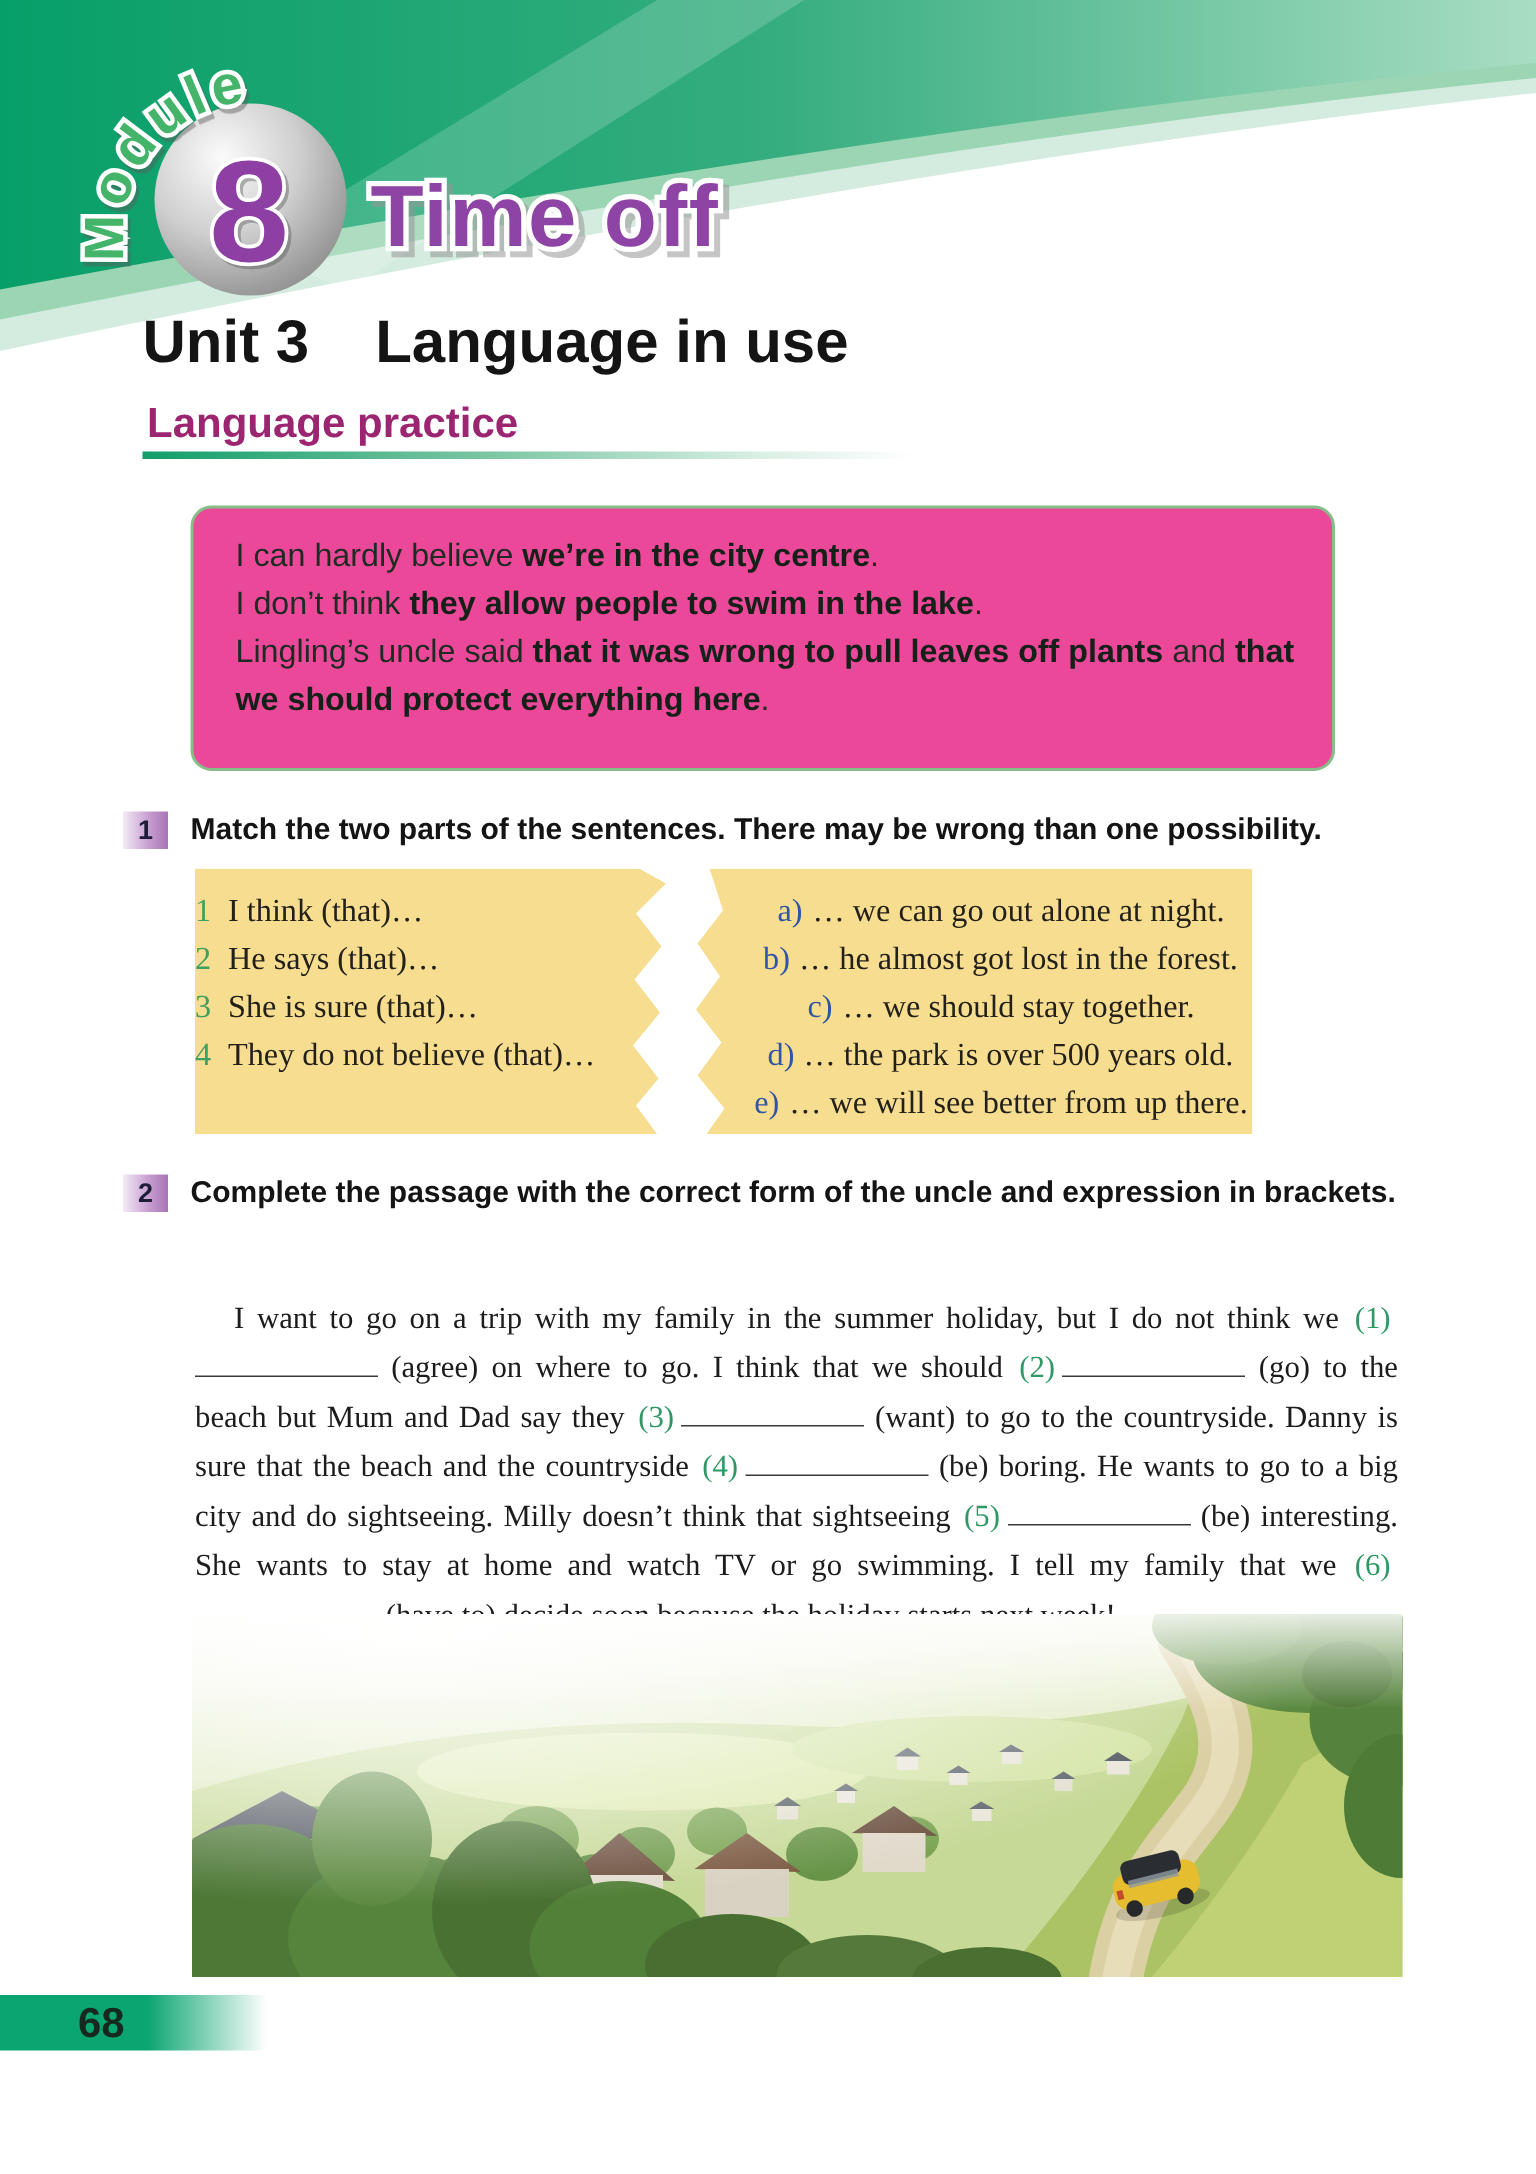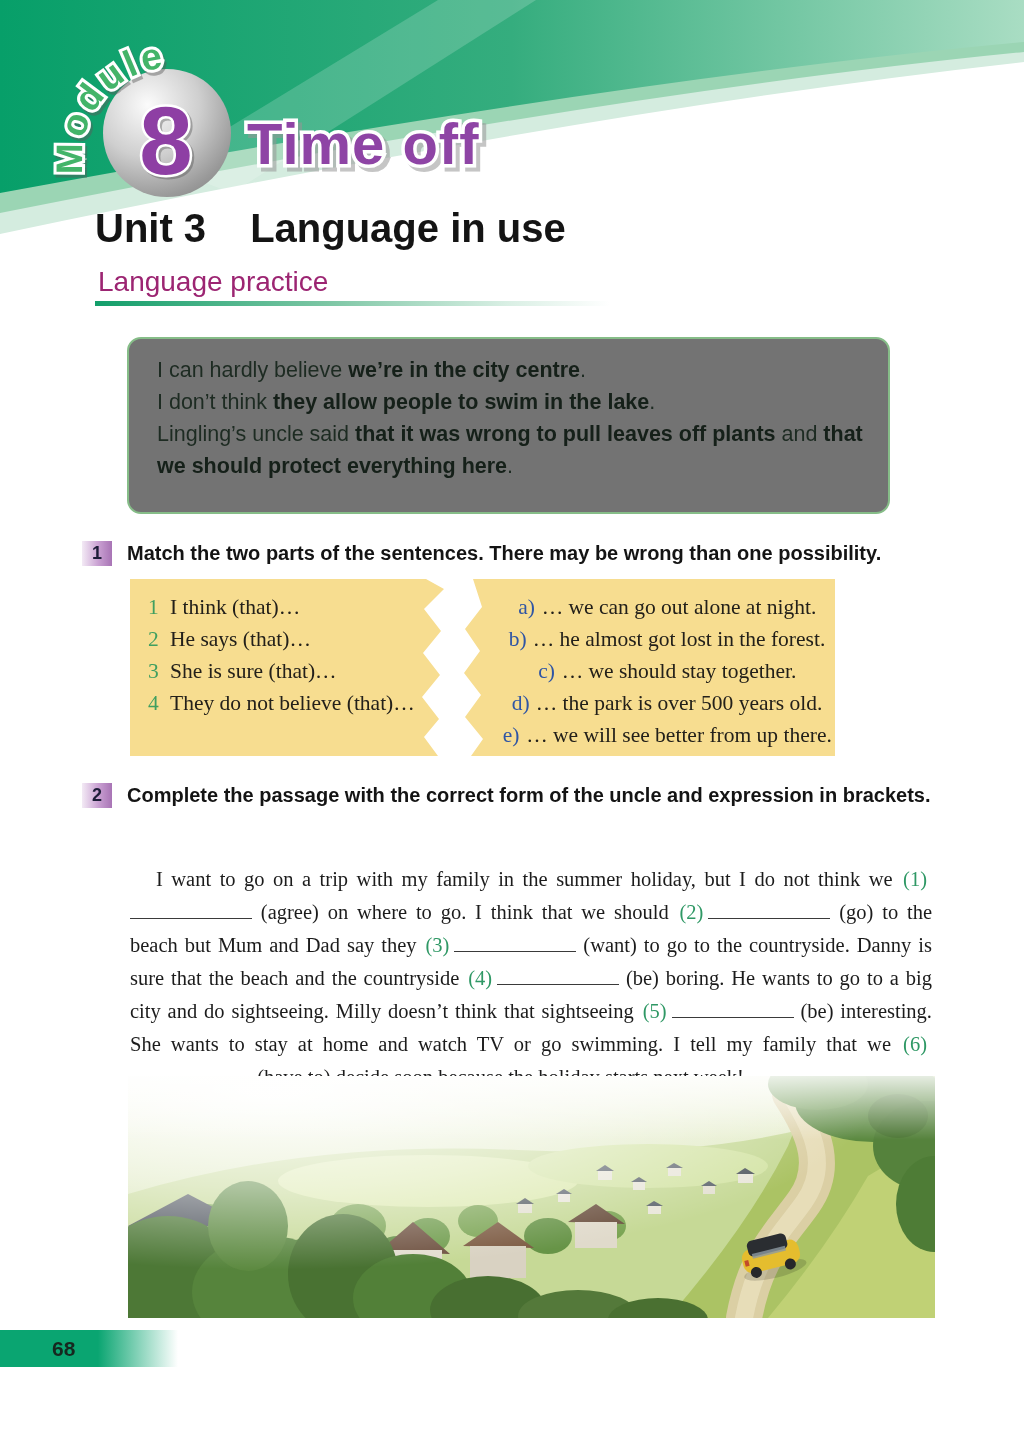--- a/index.html
+++ b/index.html
@@ -14,41 +14,41 @@
   .module-number{font-family:"Liberation Sans",sans-serif;font-weight:700;font-size:96px;
     fill:#8e3fa4;stroke:#ffffff;stroke-width:5;paint-order:stroke;
     filter:drop-shadow(2px 2px 0 rgba(80,80,80,.4));}
   .banner-title{font-family:"Liberation Sans",sans-serif;font-weight:700;font-size:58px;
     fill:#8e44a5;stroke:#ffffff;stroke-width:7;paint-order:stroke;letter-spacing:1px;
     filter:drop-shadow(4px 4px 0 rgba(150,150,150,.55));}
 
   
   .unit-heading{position:absolute;left:95px;top:206px;display:flex;gap:44px;
     font-size:40px;font-weight:700;color:#141414;letter-spacing:0;}
-  .section-heading{position:absolute;left:98px;top:266px;font-size:28px;font-weight:400;color:#9c2572;}
+  .section-heading{position:absolute;left:98px;top:266px;font-size:28px;font-weight:700;color:#9c2572;}
   .section-underline{position:absolute;left:95px;top:301px;width:515px;height:5px;
     background:linear-gradient(90deg,#129e6a 0%,#7cc6a4 45%,#d9efe4 80%,rgba(255,255,255,0) 100%);}
 
   
   .example-box{position:absolute;left:127px;top:337px;width:763px;height:177px;box-sizing:border-box;
-    background:#737373;border:2px solid #86bd88;border-radius:14px;padding:15px 11px 0 28px;
+    background:#ec4899;border:2px solid #86bd88;border-radius:14px;padding:15px 11px 0 28px;
     font-size:21.5px;line-height:32px;color:#1d2b22;}
   .example-box b{font-weight:700;color:#152019;}
 
   
   .ex-badge{position:absolute;width:30px;height:25px;text-align:center;line-height:25px;
     font-size:18px;font-weight:700;color:#1d1d38;
     background:linear-gradient(90deg,#f3eaf5 0%,#c9a0d2 55%,#a874b5 100%);}
   .ex-instruction{position:absolute;left:127px;font-size:20px;font-weight:700;color:#141414;
     line-height:27px;text-align:justify;}
 
   
   .match-box{position:absolute;top:579px;height:177px;background:#f7dd90;box-sizing:border-box;
     font-family:"Liberation Serif",serif;font-size:21.5px;color:#23201a;padding-top:12px;}
-  .match-left{left:130px;width:314px;padding-left:18px;
+  .match-left{left:130px;width:314px;
     clip-path:polygon(0 0,296px 0,314px 10px,294px 30px,311px 52px,293px 74px,310px 96px,292px 118px,309px 140px,294px 158px,308px 177px,0 177px);}
   .match-right{left:463px;width:372px;padding-left:30px;
     clip-path:polygon(10px 0,372px 0,372px 177px,8px 177px,20px 160px,2px 138px,18px 116px,1px 94px,17px 72px,2px 50px,19px 28px);text-align:center;}
   .match-row{height:32px;line-height:32px;white-space:nowrap;}
   .match-num{display:inline-block;min-width:22px;color:#3f9f60;}
   .match-right .match-num{color:#2f55a4;min-width:30px;}
 
   
   .passage{position:absolute;left:130px;top:842px;width:802px;
     font-family:"Liberation Serif",serif;font-size:20.5px;line-height:33px;color:#1c1c1c;
@@ -57,21 +57,21 @@
   .blank{display:inline-block;width:122px;height:14px;border-bottom:1.5px solid #3a3a3a;
     vertical-align:baseline;}
 
   
   .photo{position:absolute;left:128px;top:1076px;width:807px;height:242px;}
 
   
   .footer-bar{position:absolute;left:0;top:1330px;width:178px;height:37px;
     background:linear-gradient(90deg,#0aa571 0%,#0aa571 55%,rgba(255,255,255,0) 100%);}
   .page-number{position:absolute;left:52px;top:1330px;height:37px;line-height:37px;
-    font-size:21px;font-weight:700;color:#16281f;}
+    font-size:28px;font-weight:700;color:#16281f;}
 </style>
 </head>
 <body>
 
 <div id="page">
 
   <svg class="header-svg" width="1024" height="236" viewBox="0 0 1024 236">
     <defs>
       <linearGradient id="gBand" x1="0" y1="0" x2="1" y2="0">
         <stop offset="0" stop-color="#079f69"></stop>

